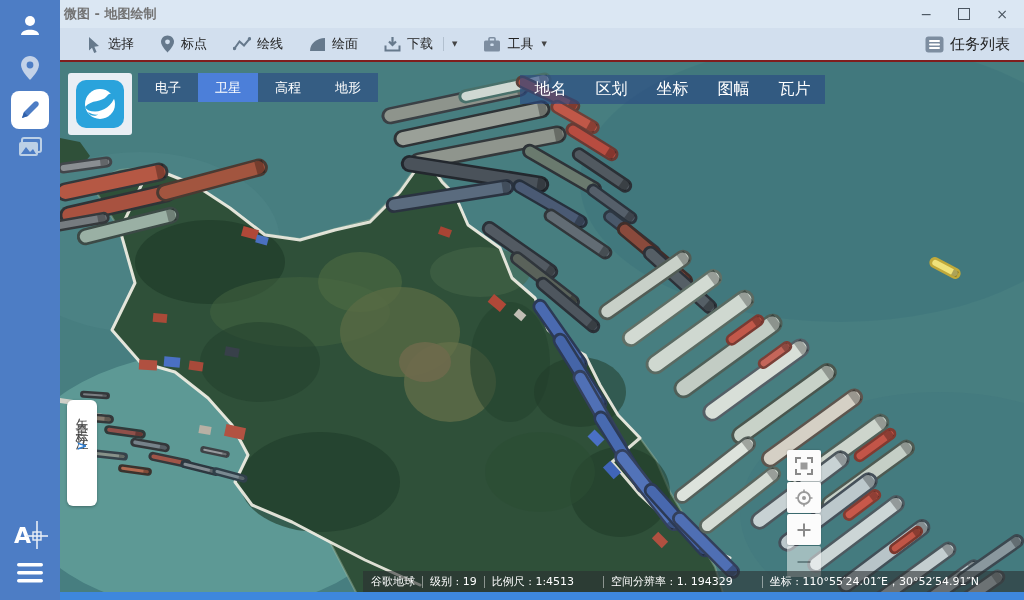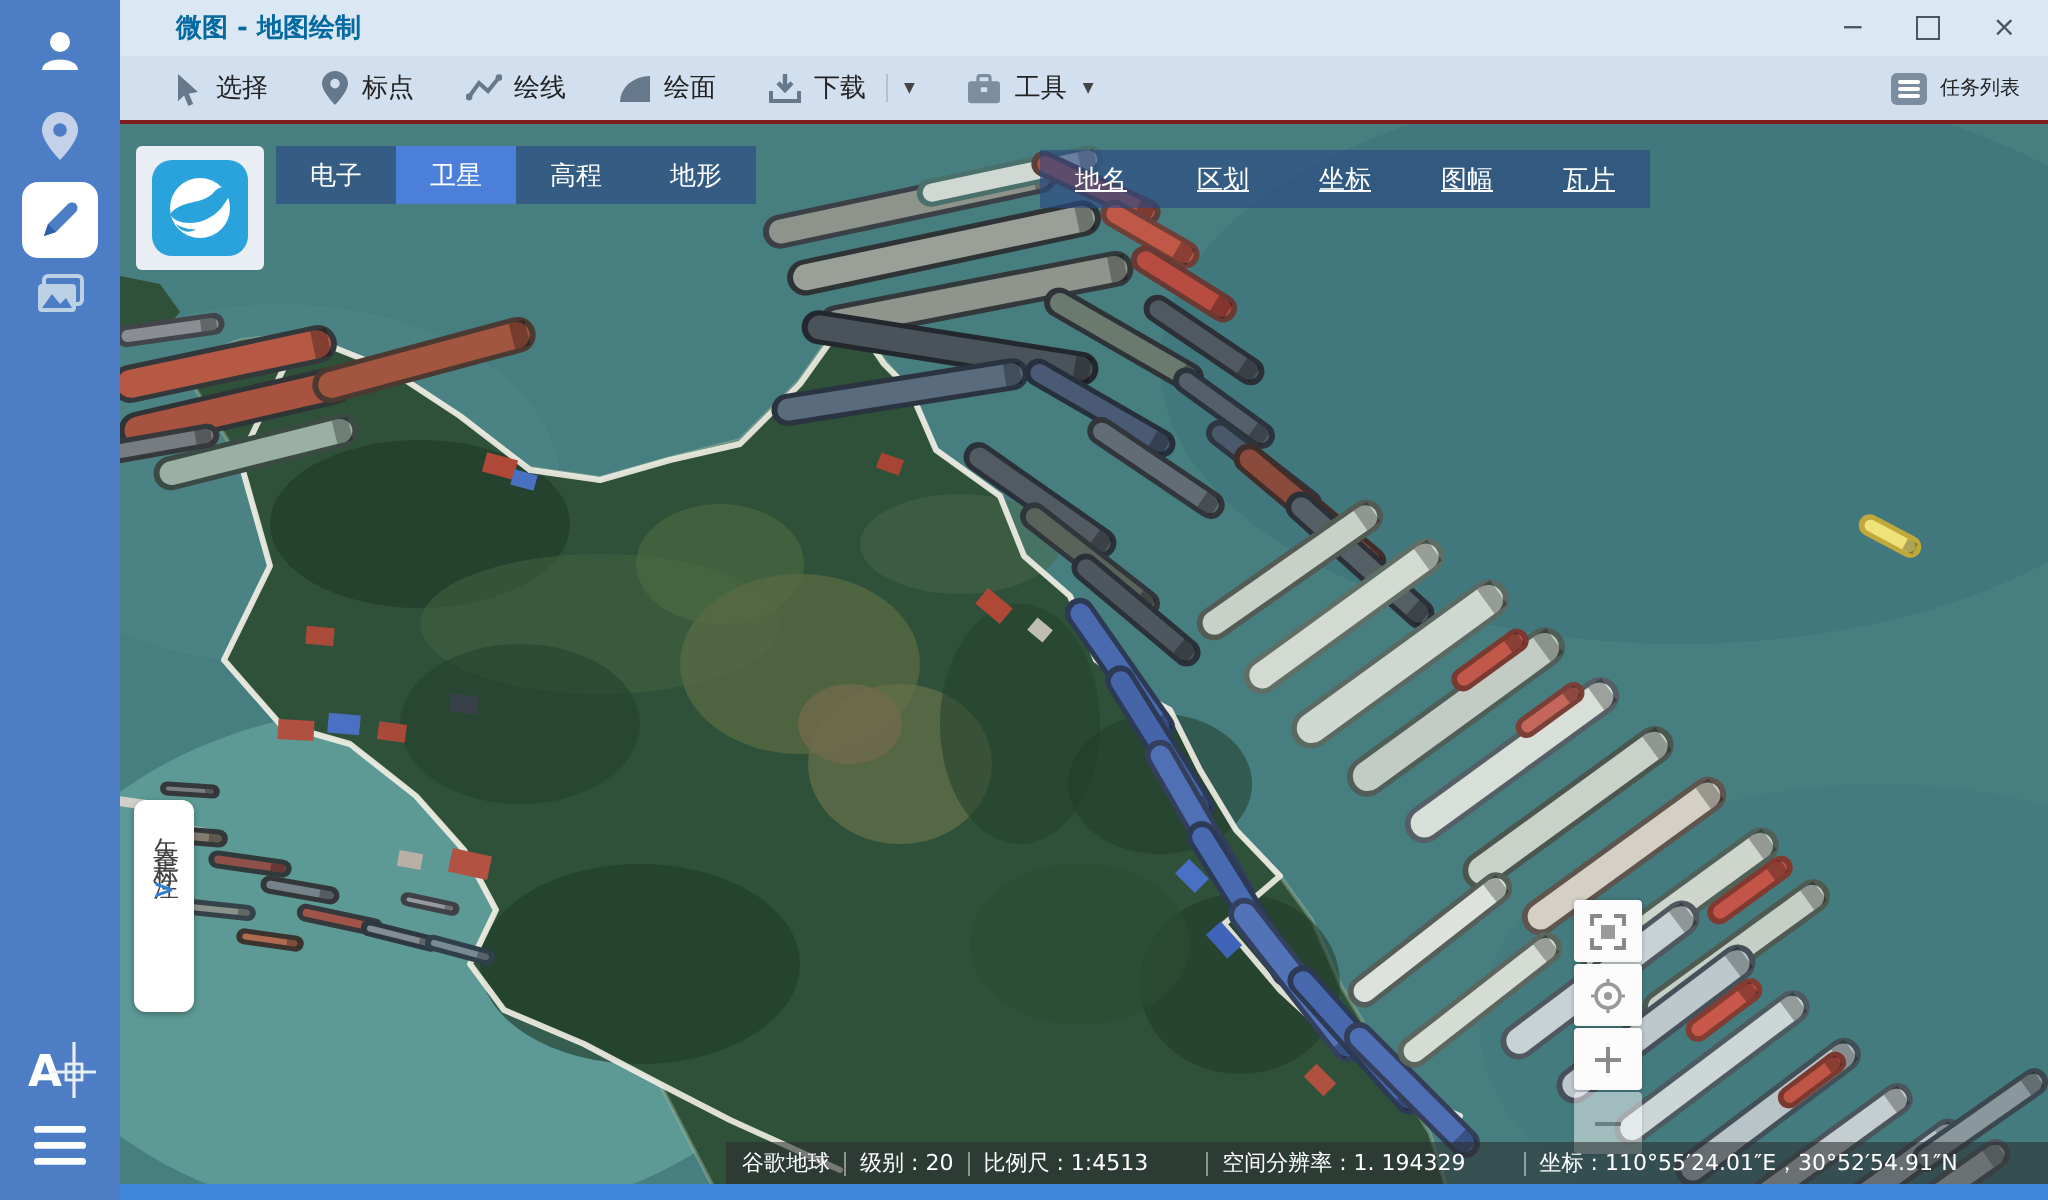--- a/index.html
+++ b/index.html
@@ -6,46 +6,46 @@
   body{width:1024px;height:600px;position:relative;overflow:hidden;
        font-family:"DejaVu Sans","Liberation Sans",sans-serif;background:#477e80;
        -webkit-font-smoothing:antialiased;}
   
   #sidebar{position:absolute;left:0;top:0;width:60px;height:600px;background:#4d7dc5;z-index:30;}
   .sb-icon{position:absolute;left:0;width:60px;display:flex;justify-content:center;align-items:center;}
   .sb-tile{width:38px;height:38px;background:#fff;border-radius:8px;display:flex;align-items:center;justify-content:center;}
   
   #titlebar{position:absolute;left:60px;top:0;width:964px;height:28px;background:#dbe7f3;
             display:flex;align-items:center;z-index:25;}
-  #title{font-size:13px;font-weight:bold;color:#0369a1;padding-left:28px;}
+  #title{font-size:13px;font-weight:bold;color:#737373;padding-left:4px;}
   #win-controls{margin-left:auto;display:flex;align-items:center;gap:26px;padding-right:16px;color:#4a5560;}
   .win-btn{font-size:14px;line-height:1;cursor:default;}
   #maximize-box{width:10px;height:10px;border:1.6px solid #4a5560;}
   
   #toolbar{position:absolute;left:60px;top:28px;width:964px;height:34px;background:#d2dfee;
            border-bottom:2px solid #7f1d1d;display:flex;align-items:center;z-index:25;box-sizing:border-box;}
   .tb-item{display:flex;align-items:center;gap:6px;margin-left:26px;font-size:13px;color:#222;}
   .tb-caret{font-size:7px;color:#444;margin-left:2px;}
   .tb-sep{width:1px;height:14px;background:#b2c0cf;margin-left:4px;}
-  #tasklist{margin-left:auto;margin-right:14px;display:flex;align-items:center;gap:6px;font-size:10px;color:#222;font-family:Liberation Serif, serif;}
+  #tasklist{margin-left:auto;margin-right:14px;display:flex;align-items:center;gap:6px;font-size:15px;color:#222;font-family:Liberation Serif, serif;}
   
   #map{position:absolute;left:60px;top:62px;width:765px;height:538px;z-index:1;}
   #map-svg{position:absolute;left:0;top:0;}
   
   #logo{position:absolute;left:8px;top:11px;width:64px;height:62px;background:#e9eef4;border-radius:3px;
         display:flex;align-items:center;justify-content:center;z-index:10;}
   
   #layer-tabs{position:absolute;left:78px;top:11px;display:flex;z-index:10;}
   .ltab{width:60px;height:29px;display:flex;align-items:center;justify-content:center;
         font-size:13px;color:#fff;background:rgba(42,72,132,.62);}
   .ltab.active{background:#4c7fd9;font-family:Liberation Serif, serif;}
   
   #overlay-tabs{position:absolute;right:0;top:13px;display:flex;z-index:10;}
   .otab{width:61px;height:29px;display:flex;align-items:center;justify-content:center;
-        font-size:13px;color:#fff;background:rgba(42,72,132,.62);text-decoration:underline;}
+        font-size:16px;color:#fff;background:rgba(42,72,132,.62);}
   
   #vector-panel{position:absolute;left:7px;top:338px;width:30px;height:106px;background:#fff;
                 border-radius:6px;box-shadow:0 1px 3px rgba(0,0,0,.3);z-index:10;
                 display:flex;flex-direction:column;align-items:center;padding-top:8px;box-sizing:border-box;}
   .vp-label{writing-mode:vertical-lr;text-orientation:upright;font-size:13px;color:#444;letter-spacing:6px;line-height:1;}
   .vp-arrow{color:#2f7fd4;font-weight:bold;font-size:13px;margin-top:6px;}
   
   #map-controls{position:absolute;right:4px;top:388px;display:flex;flex-direction:column;gap:1px;z-index:10;}
   .mc-btn{width:34px;height:31px;background:#fcfcfc;border-radius:2px;display:flex;align-items:center;
           justify-content:center;box-shadow:0 0 2px rgba(0,0,0,.25);}
@@ -608,21 +608,21 @@
     <div class="mc-btn faded">
       <svg width="16" height="16" viewBox="0 0 16 16">
         <path d="M1.5,8 H14.5" stroke="#8a8a8a" stroke-width="2"></path>
       </svg>
     </div>
   </div>
 
   <div id="statusbar">
     <span class="st-text">谷歌地球</span>
     <span class="st-sep"></span>
-    <span class="st-text">级别 : 20</span>
+    <span class="st-text">级别 : 19</span>
     <span class="st-sep"></span>
     <span class="st-text">比例尺 : 1:4513</span>
     <span class="st-gap"></span>
     <span class="st-sep"></span>
     <span class="st-text">空间分辨率 : 1. 194329</span>
     <span class="st-gap"></span>
     <span class="st-sep"></span>
     <span class="st-text">坐标 : 110°55′24.01″E，30°52′54.91″N</span>
   </div>
 </div>

